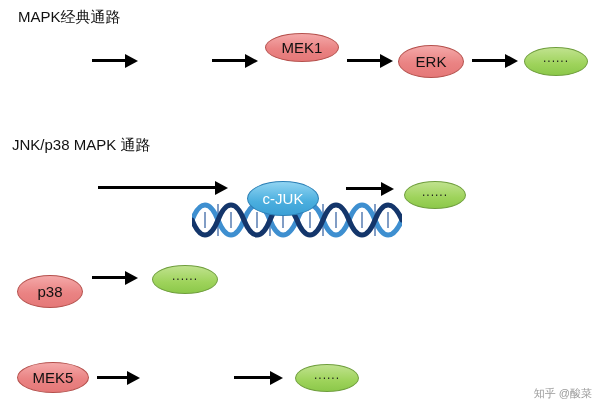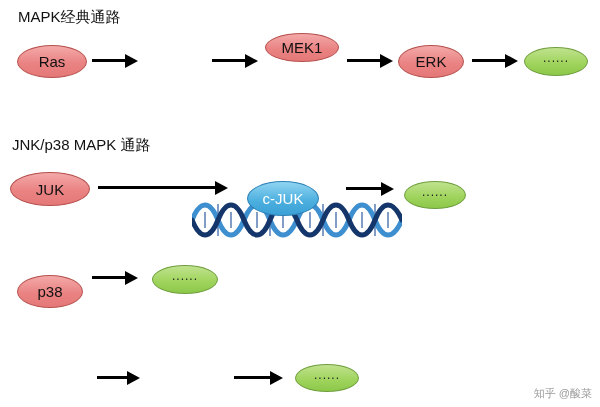--- a/index.html
+++ b/index.html
@@ -20,32 +20,30 @@
   .dna{position:absolute;z-index:1}
   .watermark{position:absolute;right:8px;bottom:6px;font-size:11px;color:#9a9a9a;white-space:nowrap}
 </style>
 </head>
 <body>
 
 <div class="canvas">
 
   <div class="title" style="left:18px;top:8px">MAPK经典通路</div>
 
-  <div class="node pink" style="left:17px;top:45px;width:70px;height:33px">Ras</div>
   <div class="arrow" style="left:92px;top:59px;width:33px"></div>
   <div class="arrow" style="left:212px;top:59px;width:33px"></div>
   <div class="node pink" style="left:265px;top:33px;width:74px;height:29px">MEK1</div>
   <div class="arrow" style="left:347px;top:59px;width:33px"></div>
   <div class="node pink" style="left:398px;top:45px;width:66px;height:33px">ERK</div>
   <div class="arrow" style="left:472px;top:59px;width:33px"></div>
   <div class="node green" style="left:524px;top:47px;width:64px;height:29px">......</div>
 
   <div class="title" style="left:12px;top:136px">JNK/p38 MAPK 通路</div>
 
-  <div class="node pink" style="left:10px;top:172px;width:80px;height:34px">JUK</div>
   <div class="arrow" style="left:98px;top:186px;width:117px"></div>
 
   <svg class="dna" style="left:192px;top:197px" width="210" height="46" viewBox="0 0 210 46">
     <g stroke="#1d4f96" stroke-width="1.3" opacity="0.85">
       <line x1="26" y1="7" x2="26" y2="39"></line>
       <line x1="78" y1="7" x2="78" y2="39"></line>
       <line x1="131" y1="7" x2="131" y2="39"></line>
       <line x1="183" y1="7" x2="183" y2="39"></line>
       <line x1="13" y1="15" x2="13" y2="31"></line>
       <line x1="39" y1="15" x2="39" y2="31"></line>
@@ -62,18 +60,19 @@
 
   <div class="node blue" style="left:247px;top:181px;width:72px;height:35px">c-JUK</div>
   <div class="arrow" style="left:346px;top:187px;width:35px"></div>
   <div class="node green" style="left:404px;top:181px;width:62px;height:28px">......</div>
 
   <div class="node pink" style="left:17px;top:275px;width:66px;height:33px">p38</div>
   <div class="arrow" style="left:92px;top:276px;width:33px"></div>
   <div class="node green" style="left:152px;top:265px;width:66px;height:29px">......</div>
 
 
+  <div class="node pink" style="left:17px;top:362px;width:72px;height:31px">MEK5</div>
   <div class="arrow" style="left:97px;top:376px;width:30px"></div>
   <div class="arrow" style="left:234px;top:376px;width:36px"></div>
   <div class="node green" style="left:295px;top:364px;width:64px;height:28px">......</div>
 
   <div class="watermark">知乎 @酸菜</div>
 </div>
 
 </body></html>

